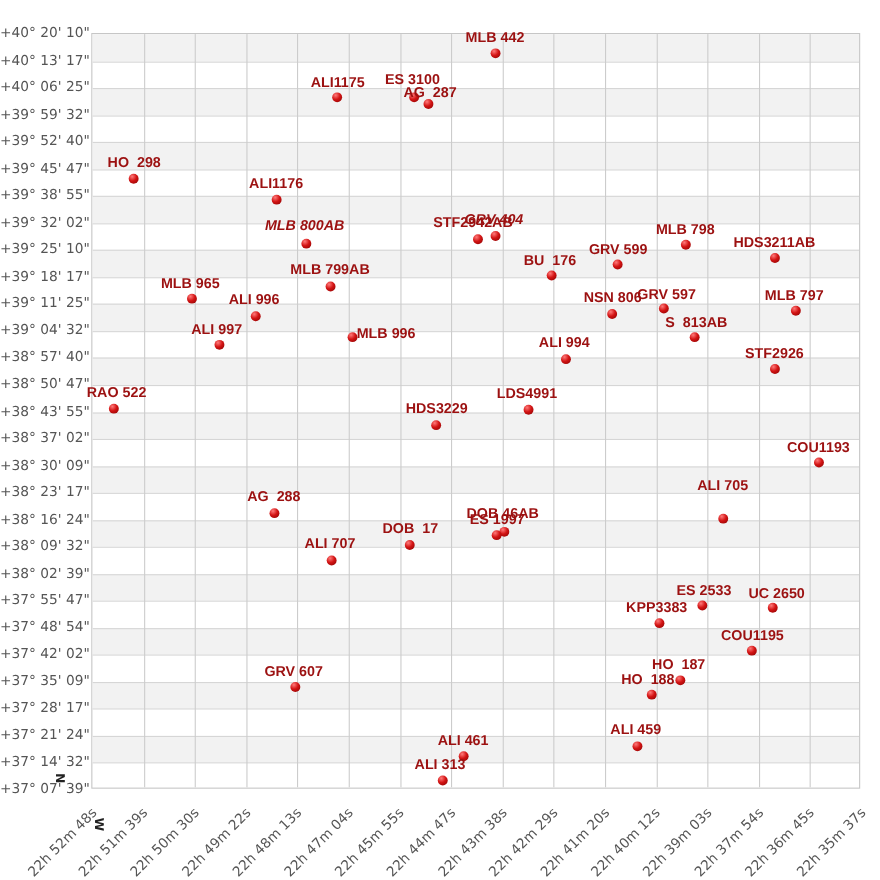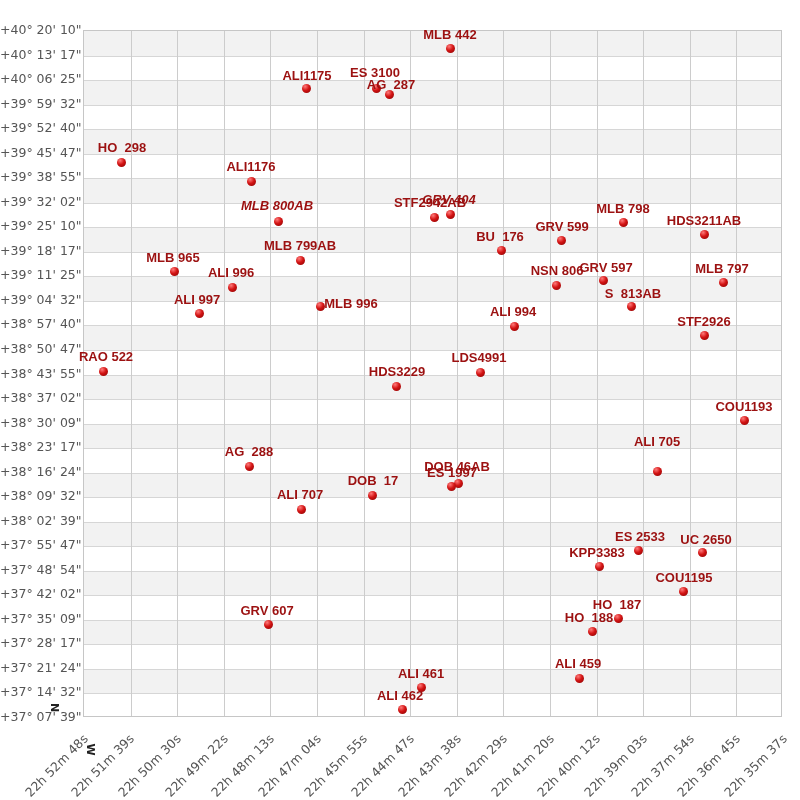--- a/index.html
+++ b/index.html
@@ -229,14 +229,14 @@
     <div class="star-label" style="left: 617px; top: 604px;">HO  187</div>
     <div class="star-point" style="left: 587.5px; top: 626.5px;"></div>
     <div class="star-label" style="left: 589px; top: 617px;">HO  188</div>
     <div class="star-point" style="left: 263.5px; top: 619.5px;"></div>
     <div class="star-label" style="left: 267px; top: 610px;">GRV 607</div>
     <div class="star-point" style="left: 574.5px; top: 673.5px;"></div>
     <div class="star-label" style="left: 578px; top: 663px;">ALI 459</div>
     <div class="star-point" style="left: 416.5px; top: 682.5px;"></div>
     <div class="star-label" style="left: 421px; top: 673px;">ALI 461</div>
     <div class="star-point" style="left: 397.5px; top: 704.5px;"></div>
-    <div class="star-label" style="left: 400px; top: 695px;">ALI 462</div>
+    <div class="star-label" style="left: 400px; top: 695px;">ALI 313</div>
   </div>
 
 </body></html>

